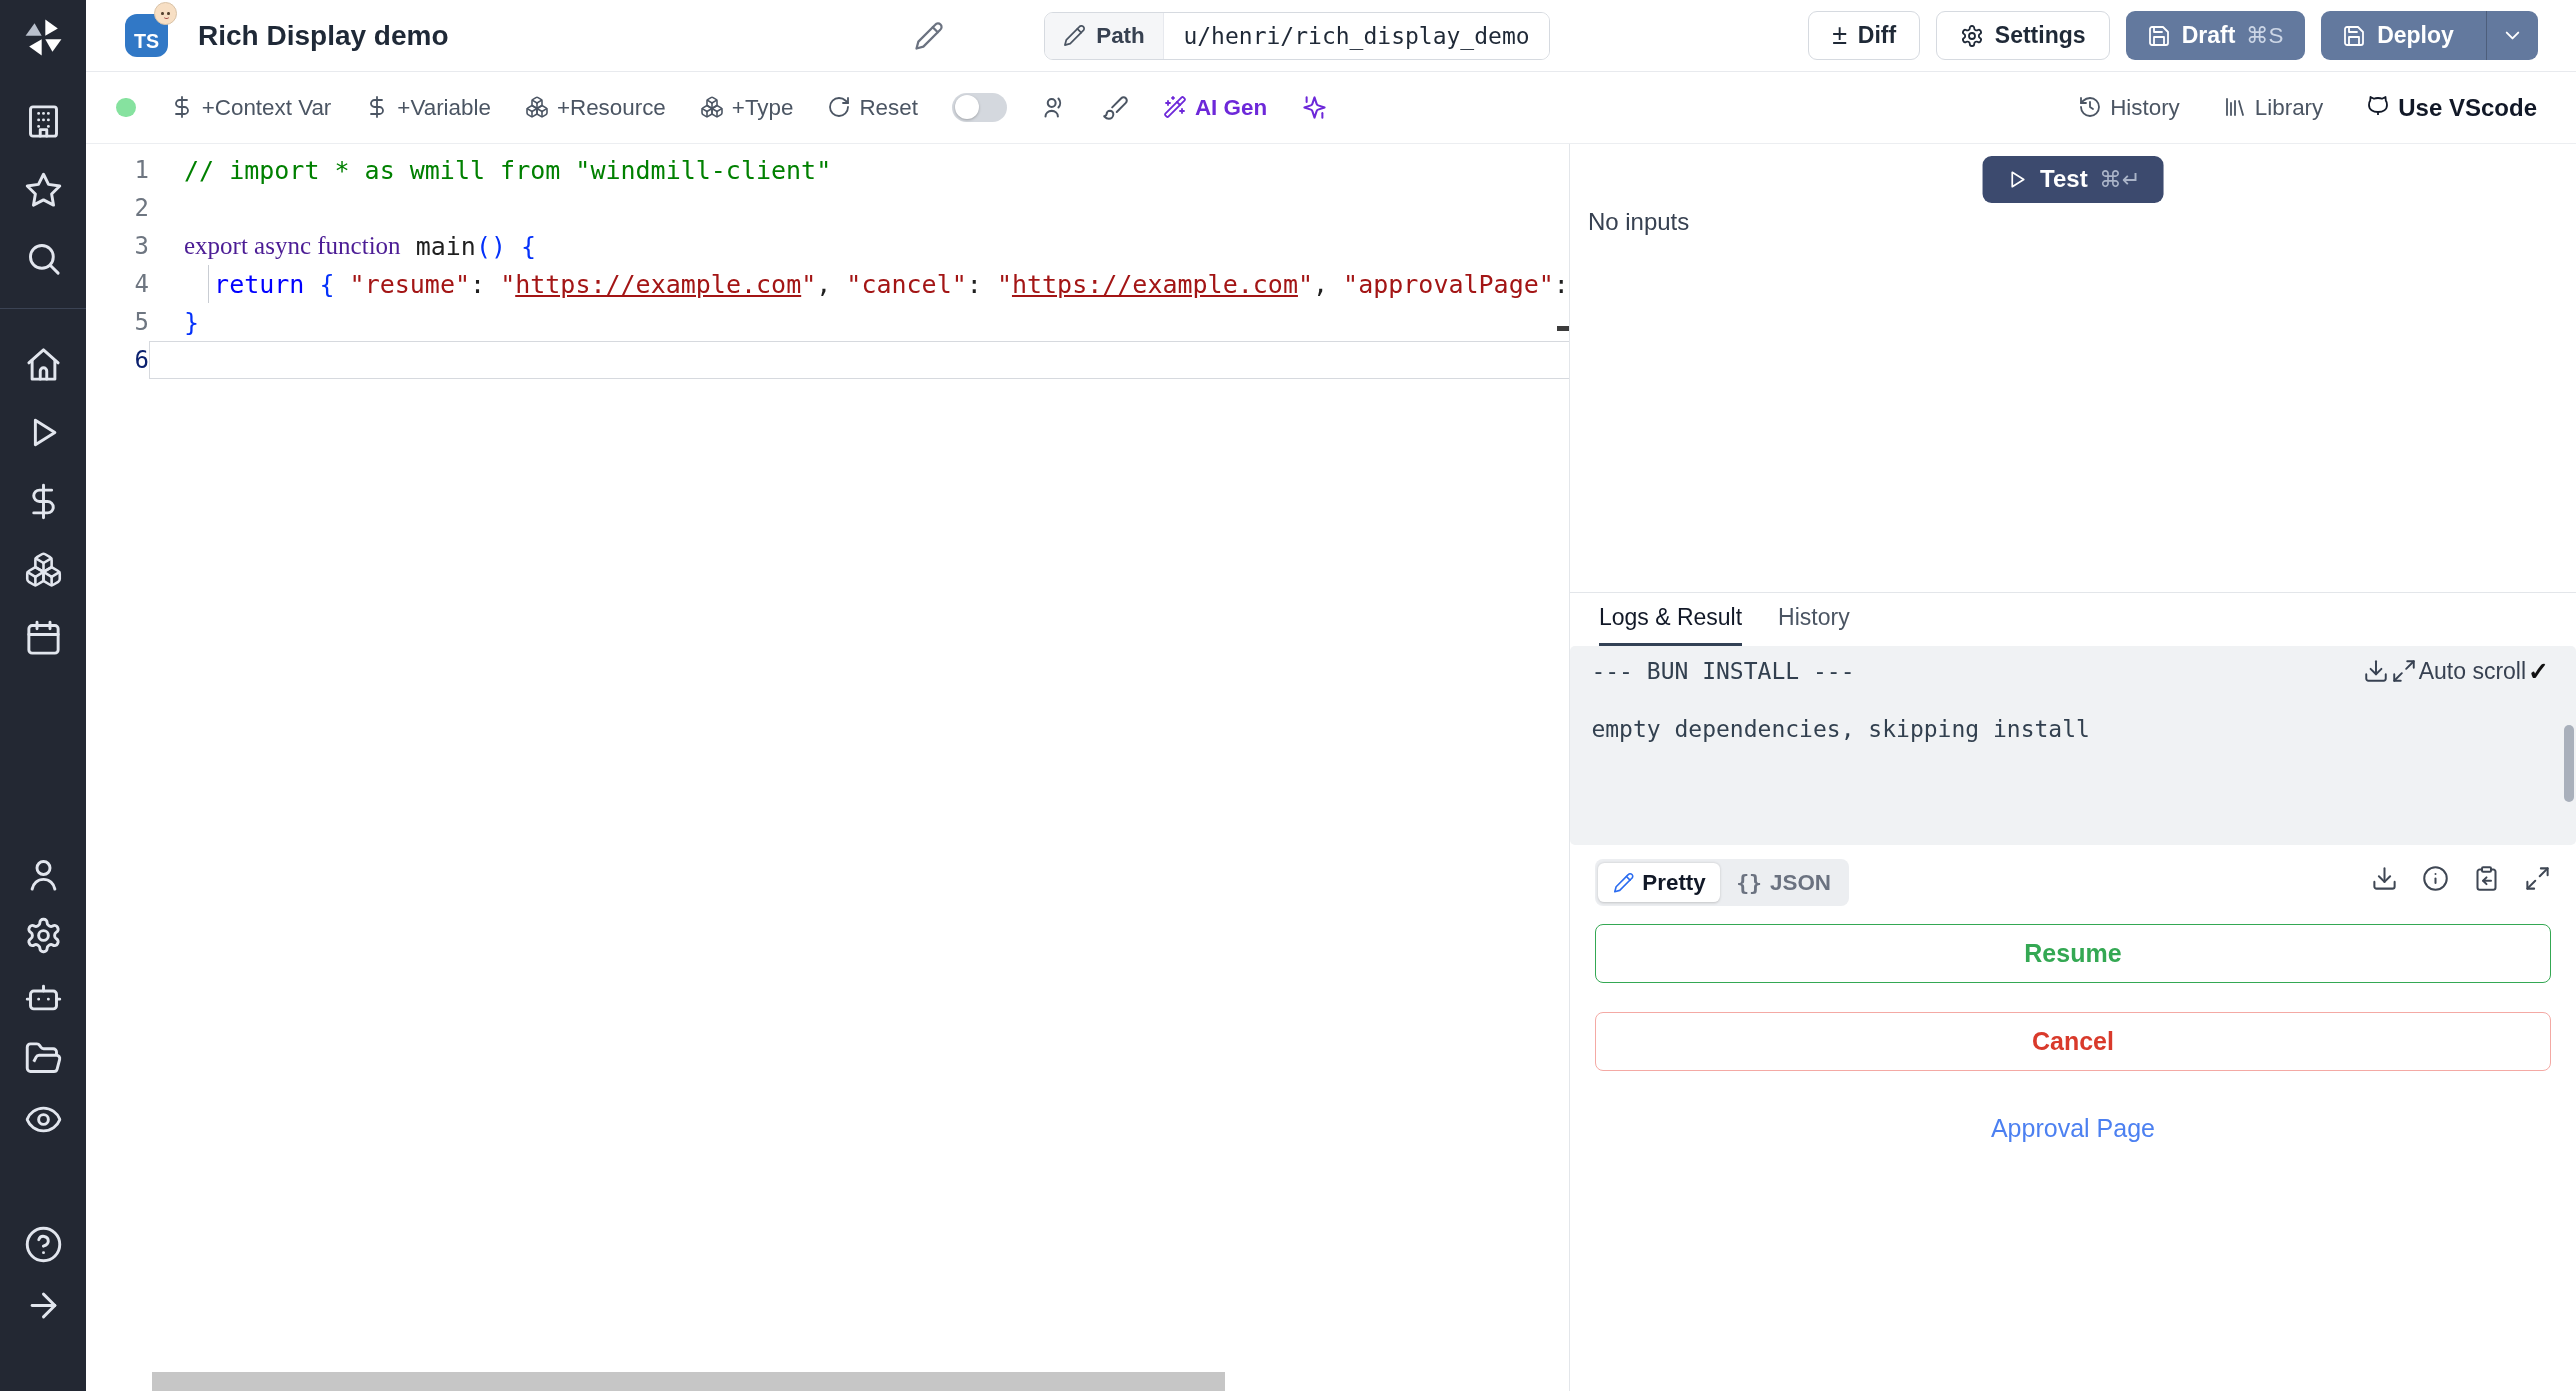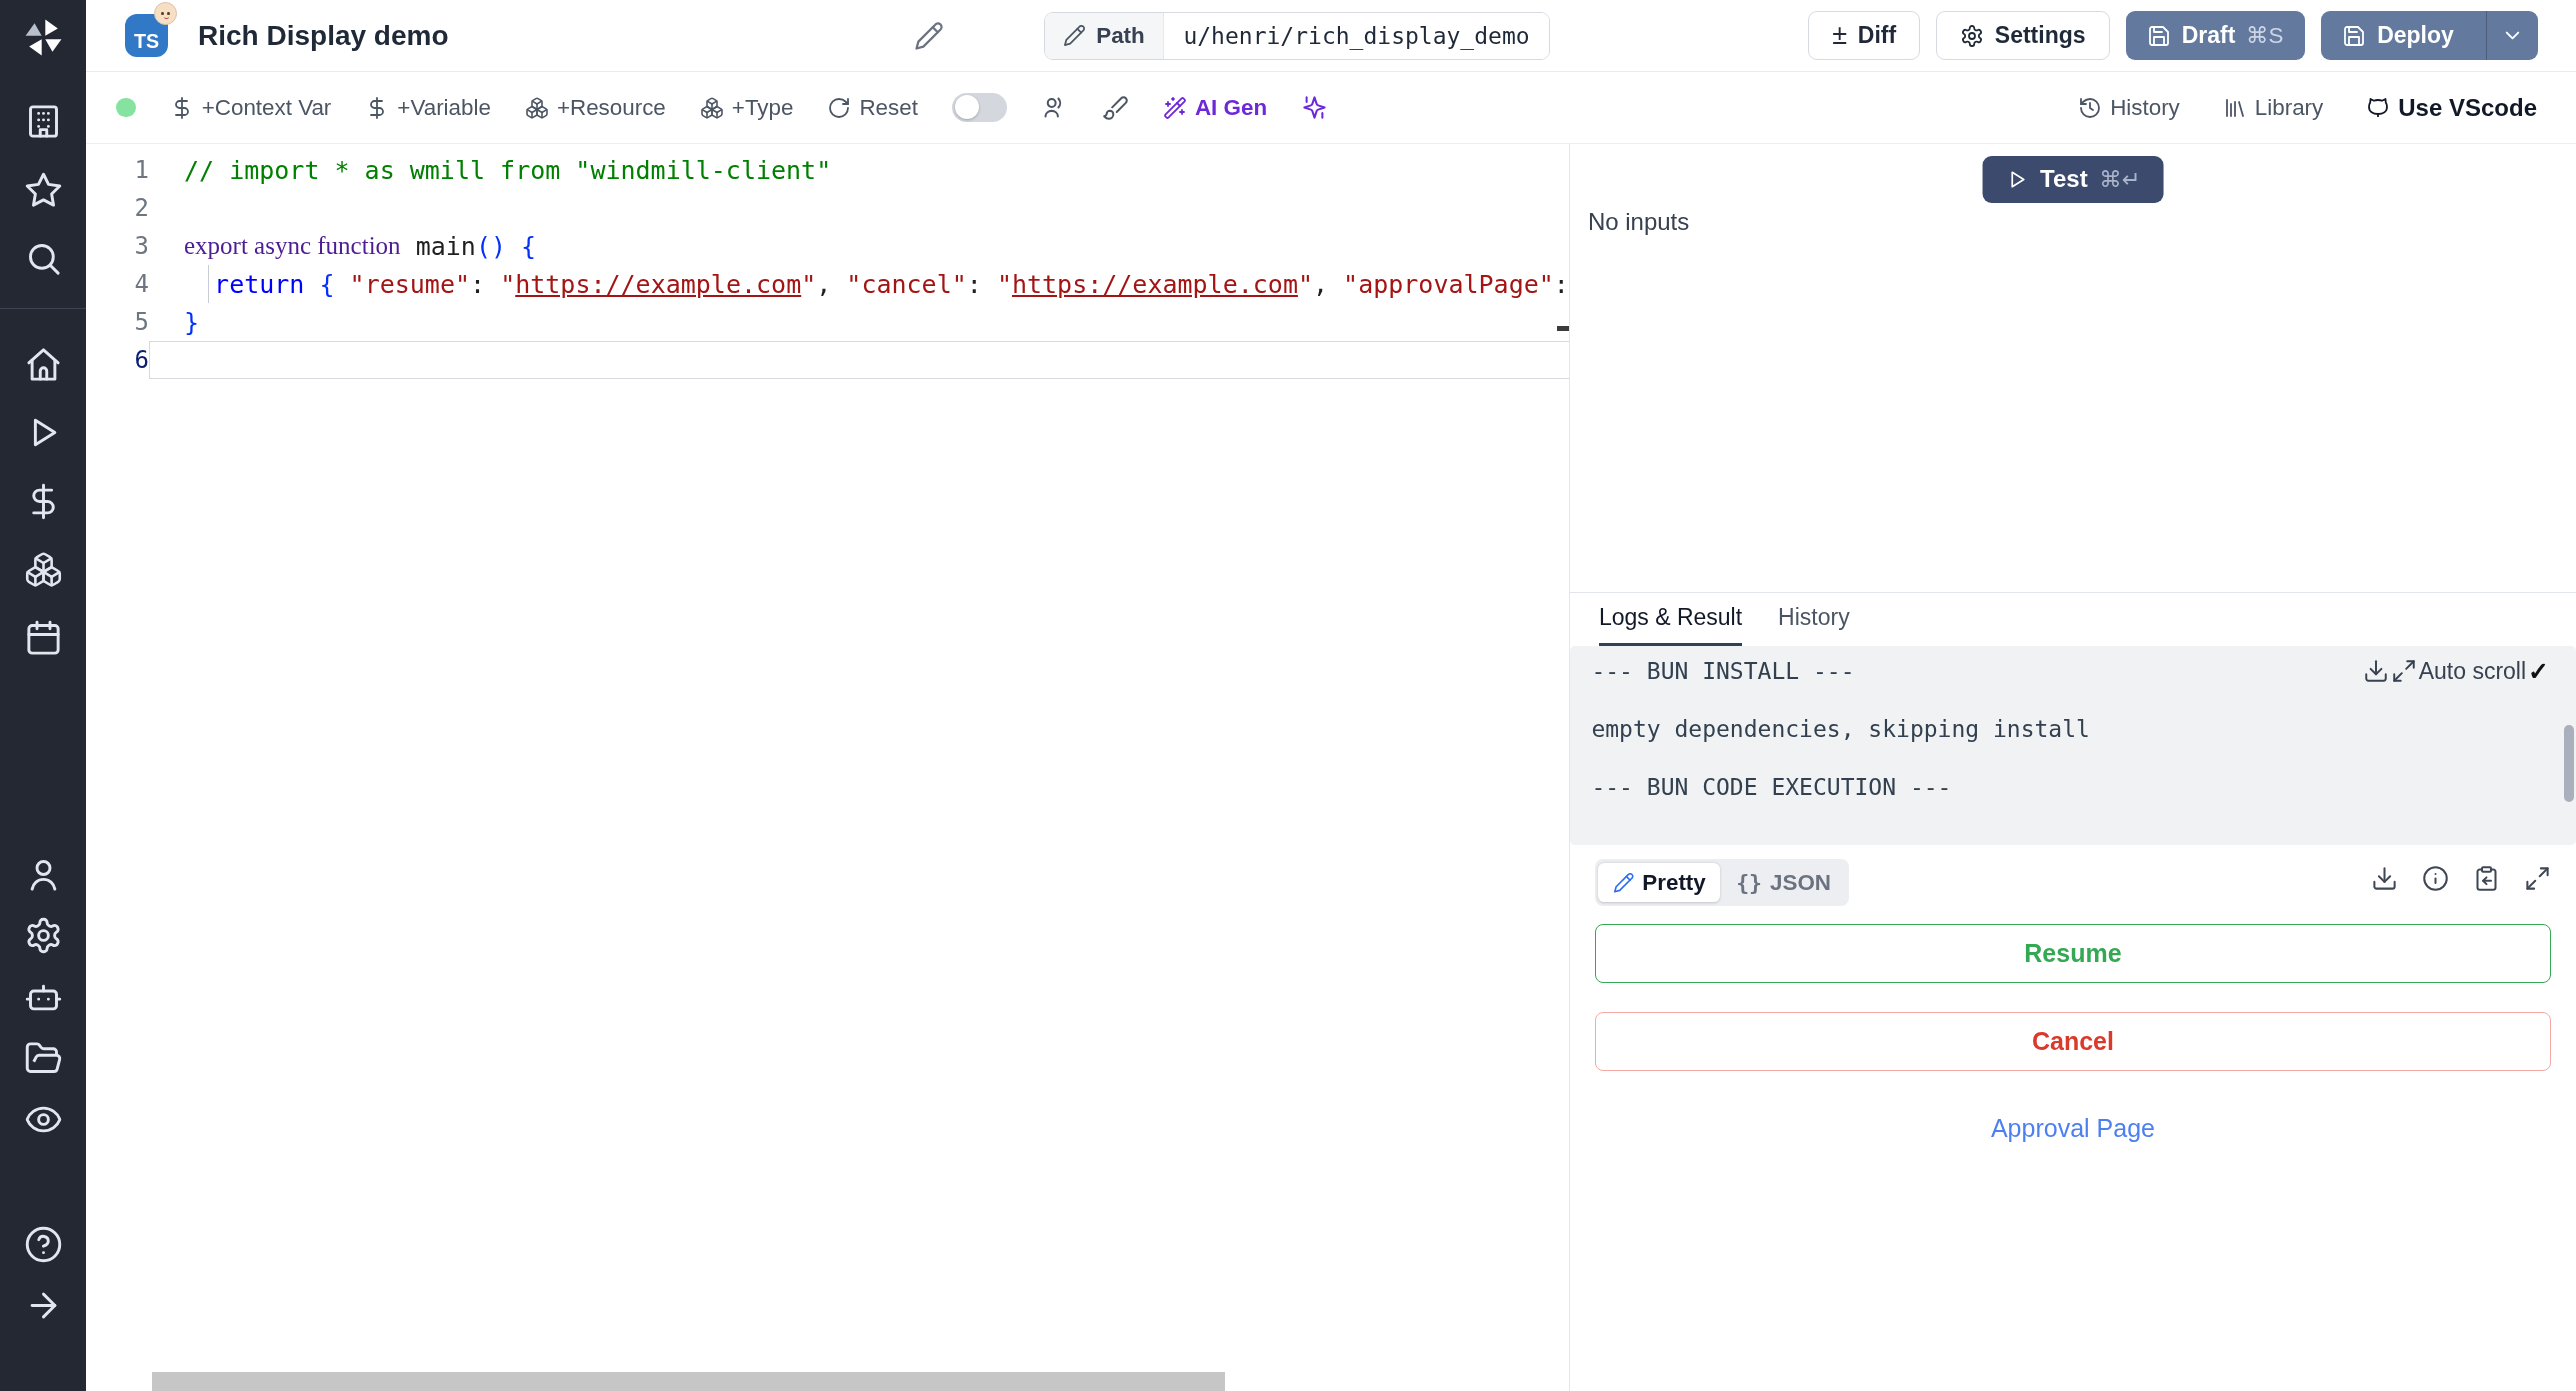--- a/index.html
+++ b/index.html
@@ -56,21 +56,21 @@
   .btn-deploy { padding:0; }
   .btn-deploy .seg { display:flex; align-items:center; gap:10.7px; padding:0 21.5px; height:100%; }
   .btn-deploy .chev { width:52px; height:100%; display:flex; align-items:center; justify-content:center;
     border-left:0.9px solid rgba(0,0,0,.22); }
   .pm { font-size:27px; font-weight:500; line-height:1; }
 
   
   .toolbar { height:72px; display:flex; align-items:center; gap:34px; padding:0 39px 0 30px;
     border-bottom:0.9px solid #eceef1; background:#fff; flex-shrink:0; font-size:22.4px; color:#4b5563; }
   .status-dot { width:19.7px; height:19.7px; border-radius:50%; background:var(--status-dot,#86e29f); flex-shrink:0; }
-  .titem { display:flex; align-items:center; gap:8px; cursor:pointer; white-space:nowrap; }
+  .titem { display:flex; gap:8px; cursor:pointer; white-space:nowrap; }
   .titem svg { width:24px; height:24px; }
   .titem.purple { color:var(--ai-purple,#6d28d9); font-weight:600; }
   .toggle { width:55px; height:29.5px; border-radius:15px; background:#d4d8de; position:relative; cursor:pointer; }
   .toggle .knob { position:absolute; left:2.7px; top:2.7px; width:24px; height:24px; border-radius:50%;
     background:#fff; box-shadow:0 0.9px 2.7px rgba(0,0,0,.25); }
   .icon-only { width:27px; height:27px; color:#4b5563; cursor:pointer; }
   .icon-only svg { width:100%; height:100%; }
   .icon-only.purple { color:var(--ai-purple,#6d28d9); }
   .toolbar-right { margin-left:auto; display:flex; align-items:center; gap:43px; }
   .vscode { font-weight:700; color:#111827; font-size:24px; }
@@ -541,21 +541,20 @@
           <span class="tab active">Logs &amp; Result</span>
           <span class="tab">History</span>
         </div>
 
         <div class="logswrap">
           <div id="log-lines">
               <div class="logline">--- BUN INSTALL ---</div>
               <div class="logline"></div>
               <div class="logline">empty dependencies, skipping install</div>
               <div class="logline"></div>
-              <div class="logline">--- BUN CODE EXECUTION ---</div>
             </div>
           <div class="log-actions">
             <svg viewBox="0 0 29 29" width="26" height="26">
                 <use href="#i-download"></use>
               </svg>
             <svg viewBox="0 0 29 29" width="26" height="26">
                 <use href="#i-expand"></use>
               </svg>
             <span>Auto scroll</span>
             <span class="check">✓</span>

